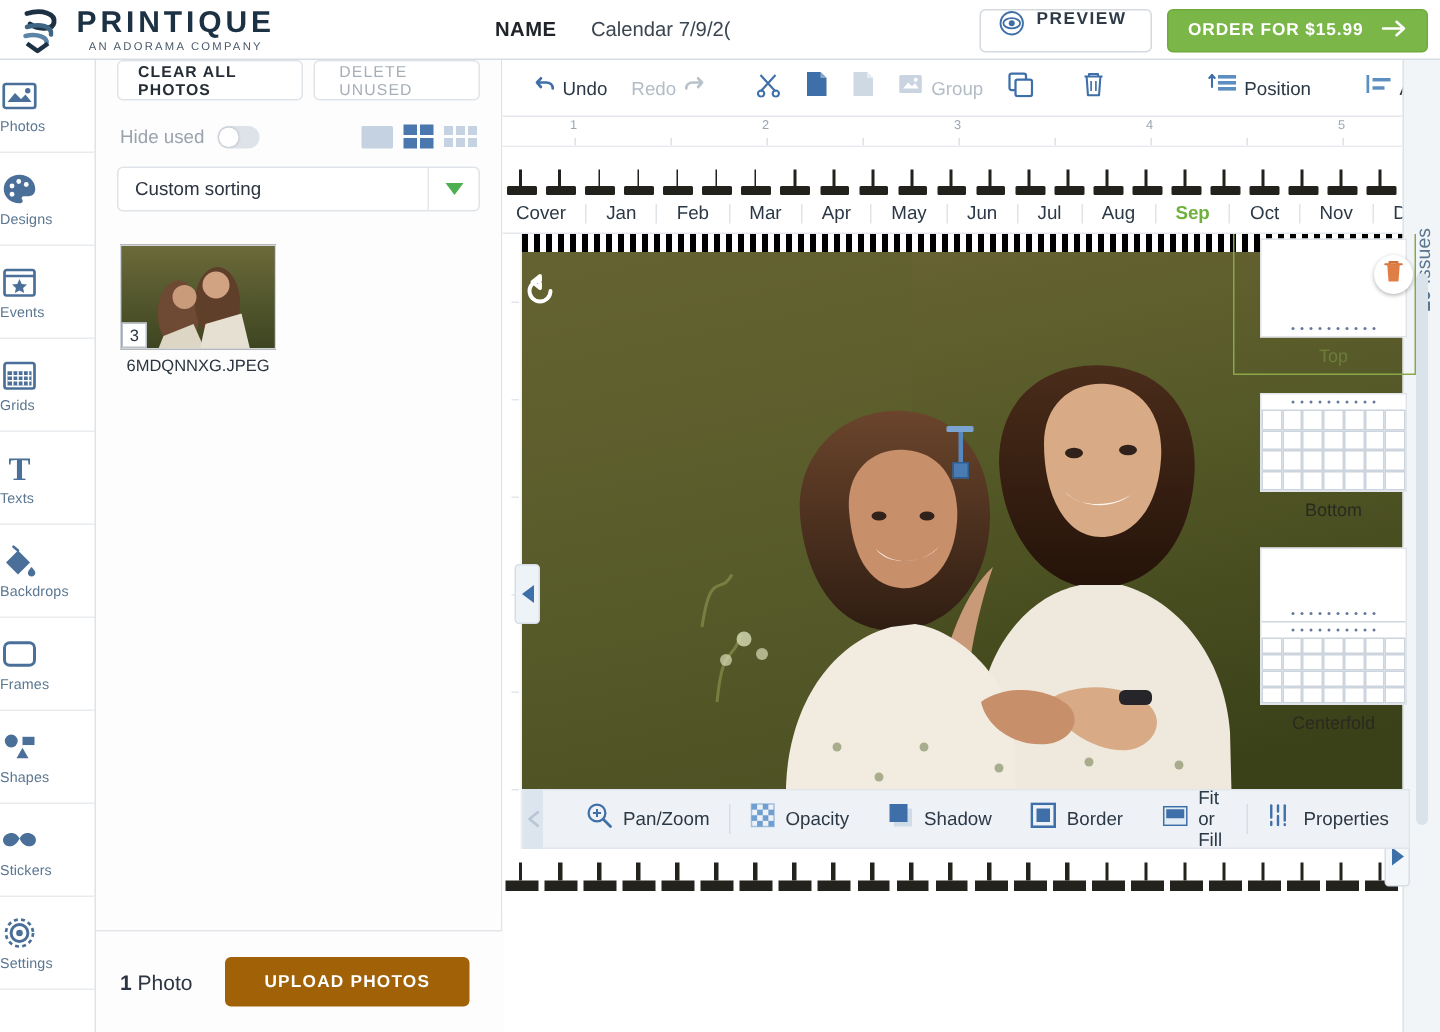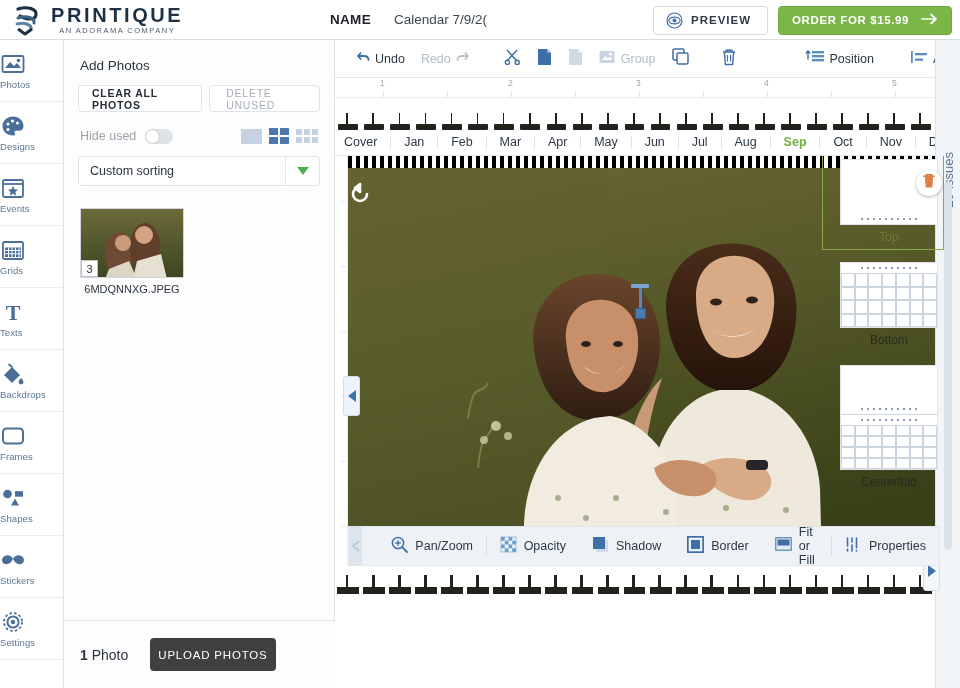--- a/index.html
+++ b/index.html
@@ -32,21 +32,21 @@
   .name-value {
     font-size: 13.5px; color: #3c4652; margin-left: 23px;
     max-width: 105px; overflow: hidden; white-space: nowrap;
   }
 
   .header-actions {
     position: absolute; right: 8px; top: 0; height: 40px;
     display: flex; align-items: center; gap: 10px;
   }
   .btn-preview {
-    display: flex; align-items: center; gap: 8px;
+    display: flex; gap: 8px;
     height: 29px; padding: 0 16px 0 12px;
     border: 1px solid #d3d9df; border-radius: 4px; background: #fff;
     font-size: 11.5px; font-weight: bold; letter-spacing: 1px; color: #2e3a47;
     cursor: pointer;
   }
   .eye-ic { width: 17px; height: 17px; position: relative; }
   .eye-ic svg { display: block; }
   .btn-order {
     display: flex; align-items: center; gap: 12px;
     height: 29px; padding: 0 13px;
@@ -136,22 +136,22 @@
   .thumb-name { font-size: 11px; color: #2b3440; margin-top: 5px; text-align: center; width: 104px; }
 
   .panel-foot {
     position: absolute; left: 0; bottom: 0; width: 271px; height: 68px;
     border-top: 1px solid #e2e6ea; background: #fdfdfd;
     display: flex; align-items: center; padding: 0 16px; gap: 22px;
   }
   .photo-count { font-size: 14px; color: #2b3440; }
   .photo-count b { font-weight: bold; }
   .btn-upload {
-    height: 33px; padding: 0 8px; border-radius: 4px; border: none;
-    background: #404040; color: #fff; font-size: 11.5px; font-weight: normal;
+    height: 33px; padding: 0 26px; border-radius: 4px; border: none;
+    background: #a16207; color: #fff; font-size: 11.5px; font-weight: bold;
     letter-spacing: .8px; cursor: pointer;
   }
 
   
   .editor { position: absolute; left: 335px; top: 40px; width: 625px; height: 648px; background: #fff; }
 
   .tools {
     height: 38px; border-bottom: 1px solid #e4e8ec; background: #fff;
     display: flex; align-items: center; padding-left: 12px; gap: 2px;
   }
@@ -434,21 +434,20 @@
             <circle cx="12" cy="12" r="9" fill="none" stroke="#4a7099" stroke-width="1.8" stroke-dasharray="2.6 2.2"></circle>
             <circle cx="12" cy="12" r="5.6" fill="none" stroke="#4a7099" stroke-width="2"></circle>
             <circle cx="12" cy="12" r="2.2" fill="#4a7099"></circle>
           </svg>
       </span>
       <span class="rail-label">Settings</span>
     </div>
   </div>
 
   <div class="panel">
-    <div class="panel-title">Add Photos</div>
 
     <div class="panel-btn-row">
       <div class="pbtn">CLEAR ALL PHOTOS</div>
       <div class="pbtn dim">DELETE UNUSED</div>
     </div>
 
     <div class="hide-row">
       <div class="hide-left">
         <span class="hide-label">Hide used</span>
         <span class="toggle"></span>

